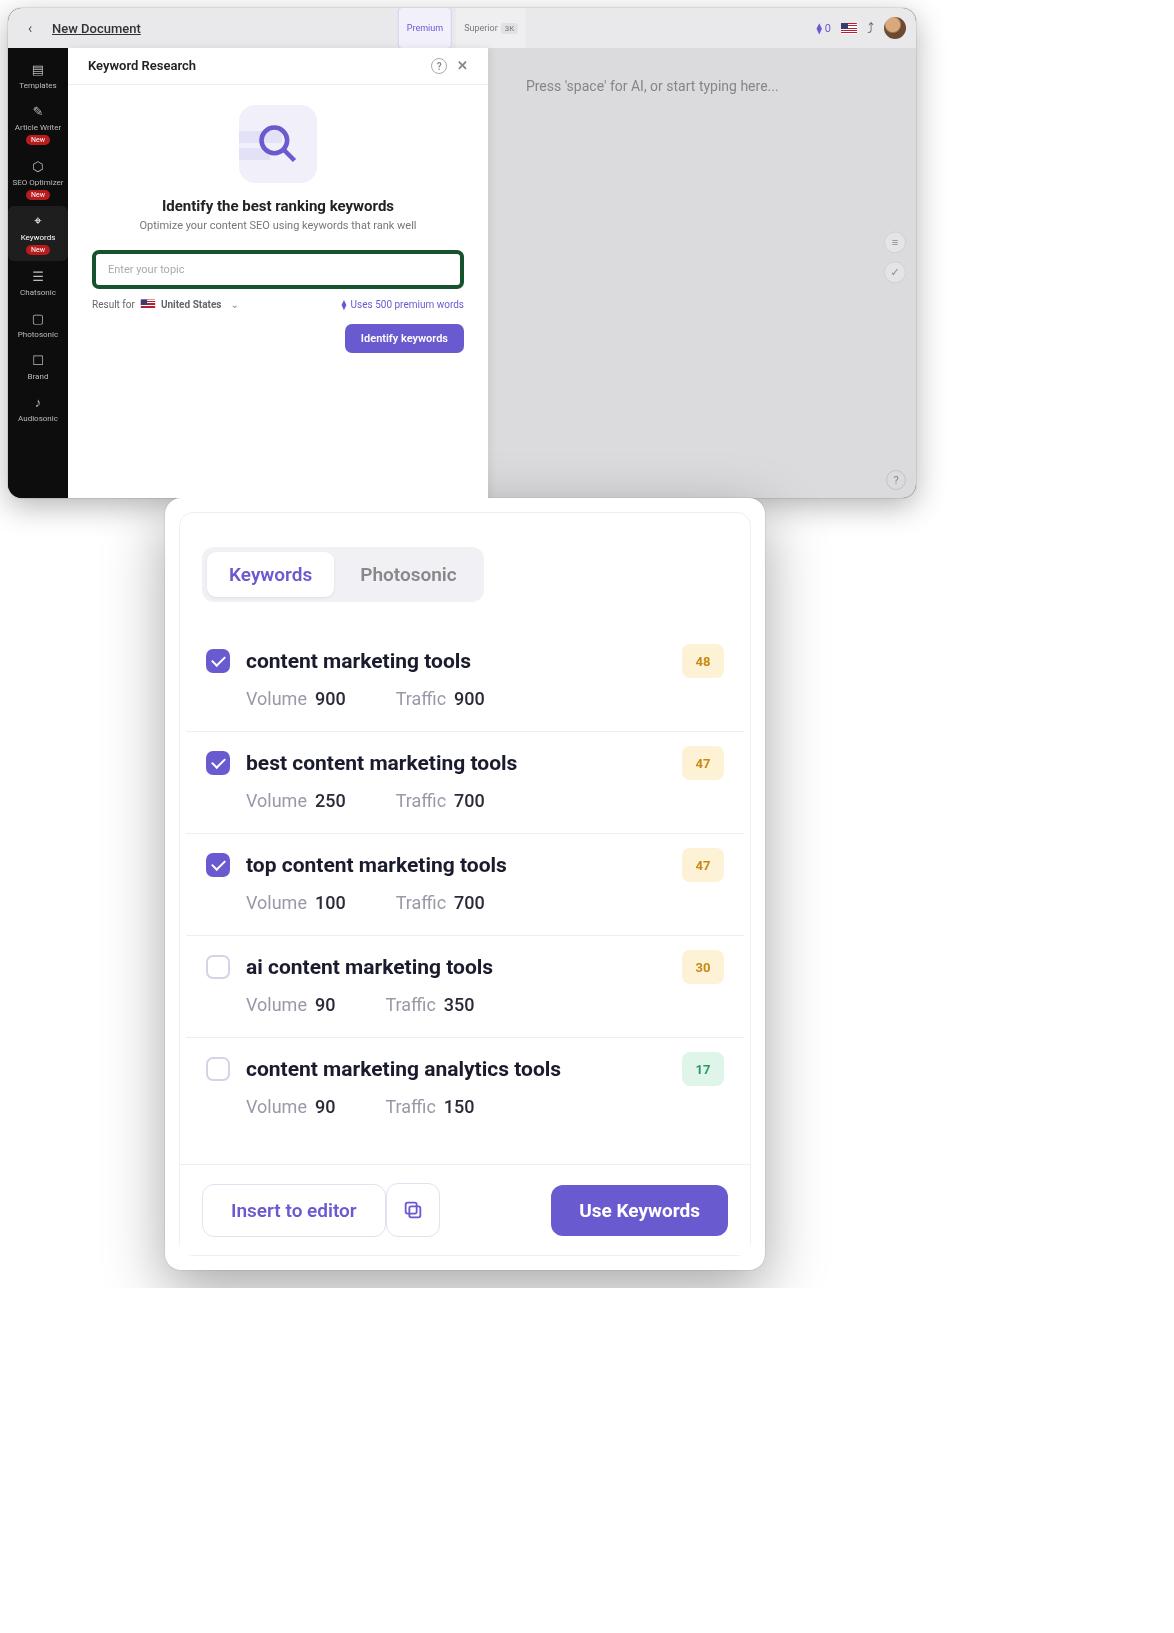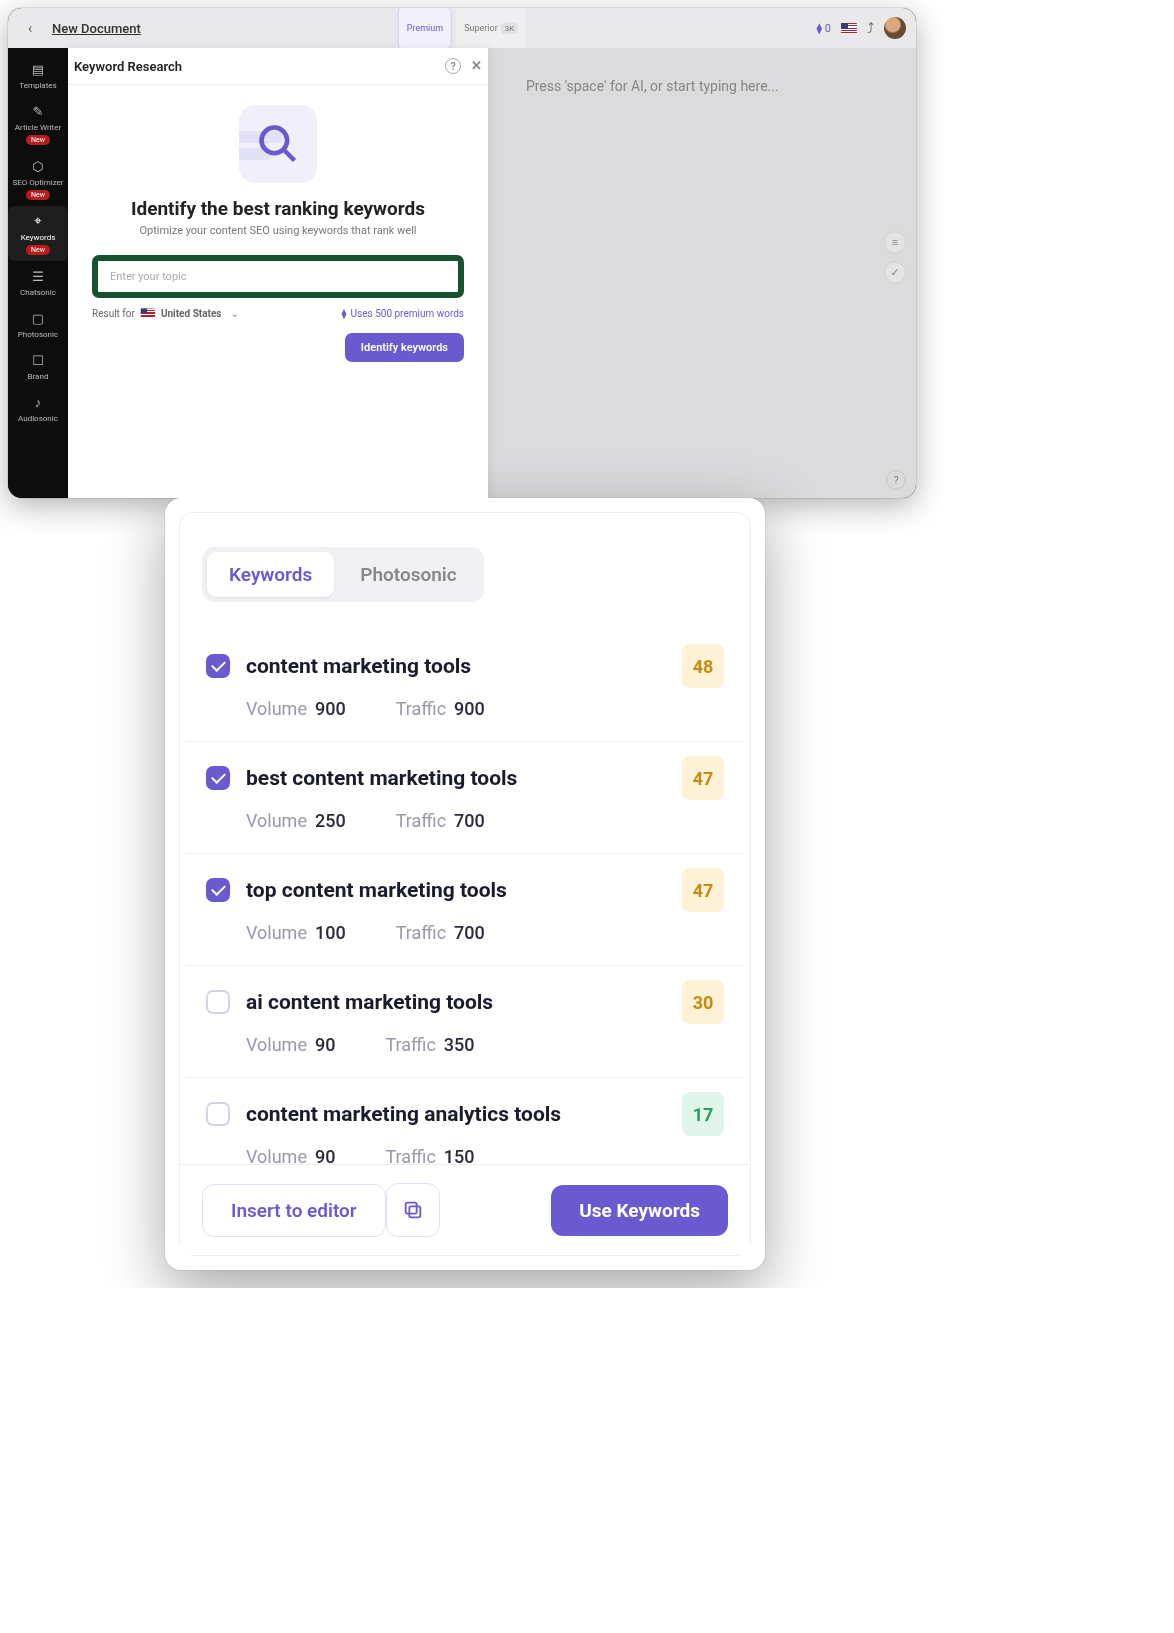--- a/index.html
+++ b/index.html
@@ -32,30 +32,30 @@
 
 .app-body { position:absolute; top:40px; left:60px; right:0; bottom:0; background:#e9e9eb; }
 .dimmer { position:absolute; inset:0; background:rgba(120,120,120,.12); }
 .editor-placeholder{position:absolute;top:30px;left:54%;color:#888;font-size:14px;}
 .float-icons{position:absolute;right:10px;top:50%;transform:translateY(-80%);display:flex;flex-direction:column;gap:8px;}
 .float-ico{width:22px;height:22px;border-radius:50%;background:#f3f3f5;border:1px solid #ddd;display:flex;align-items:center;justify-content:center;font-size:11px;color:#888;}
 .help-corner{position:absolute;right:10px;bottom:8px;width:20px;height:20px;border-radius:50%;border:1px solid #ccc;display:flex;align-items:center;justify-content:center;font-size:11px;color:#888;}
 
 
 .kr-panel{position:absolute;top:40px;left:60px;width:420px;bottom:0;background:#fff;z-index:2;display:flex;flex-direction:column;box-shadow:2px 0 8px rgba(0,0,0,.08);}
-.kr-head{display:flex;align-items:center;justify-content:space-between;padding:10px 6px;border-bottom:1px solid #eee;font-size:13px;font-weight:600;color:#222;}
+.kr-head{display:flex;justify-content:space-between;padding:10px 20px;border-bottom:1px solid #eee;font-size:13px;font-weight:600;color:#222;}
 .kr-head .icons{display:flex;gap:10px;color:#888;font-size:13px;}
 .kr-body{padding:12px 24px;display:flex;flex-direction:column;align-items:center;}
 .big-search{width:78px;height:78px;border-radius:16px;background:#f0effa;display:flex;align-items:center;justify-content:center;margin:8px 0 14px;position:relative;overflow:hidden;}
 .big-search::before{content:"";position:absolute;left:0;top:33%;height:12px;width:55%;background:#e3e1f5;}
 .big-search::after{content:"";position:absolute;left:0;top:55%;height:12px;width:40%;background:#e3e1f5;}
 .big-search svg{position:relative;z-index:1;}
-.kr-title{font-size:19px;font-weight:700;color:#222;margin-bottom:4px;}
+.kr-title{font-size:15px;font-weight:700;color:#222;margin-bottom:4px;}
 .kr-sub{font-size:11px;color:#777;margin-bottom:18px;}
-.kr-input{width:100%;border:6px solid #14532d;border-radius:7px;padding:9px 12px;font-size:11px;color:#666;outline:none;}
+.kr-input{width:100%;border:4px solid #14532d;border-radius:7px;padding:9px 12px;font-size:11px;color:#666;outline:none;}
 .kr-input::placeholder{color:#aaa;}
 .kr-row{display:flex;align-items:center;justify-content:space-between;width:100%;margin-top:10px;font-size:10px;color:#666;}
 .kr-row .left{display:flex;align-items:center;gap:5px;}
 .kr-row .chev{font-size:10px;color:#888;margin-left:4px;}
 .kr-row .right{display:flex;align-items:center;gap:4px;color:#6a5ad0;}
 .btn-identify{align-self:flex-end;margin-top:14px;background:#6a5ad0;color:#fff;font-size:11px;font-weight:600;padding:8px 16px;border:none;border-radius:7px;cursor:pointer;}
 
 
 .tutorial{position:absolute;left:60px;width:420px;top:333px;bottom:0;background:#e4e4e7;padding:12px 18px;z-index:1;}
 .tut-label{font-size:11px;font-weight:600;color:#444;margin-bottom:8px;}
@@ -83,21 +83,21 @@
 .tab{padding:11px 22px;border-radius:9px;font-size:19px;font-weight:600;color:#888;cursor:pointer;}
 .tab.active{background:#fff;color:#6a5ad0;box-shadow:0 1px 3px rgba(0,0,0,.08);}
 .kw-list{flex:1;overflow:hidden;padding:28px 6px 0;}
 .kw-item{padding:14px 20px 22px;border-bottom:1px solid #eee;}
 .kw-item:last-child{border-bottom:none;}
 .kw-top{display:flex;align-items:center;gap:16px;}
 .chk{width:24px;height:24px;border-radius:7px;border:2px solid #d5d3e8;flex-shrink:0;cursor:pointer;display:flex;align-items:center;justify-content:center;}
 .chk.on{background:#6a5ad0;border-color:#6a5ad0;}
 .chk.on::after{content:"";width:11px;height:6px;border-left:2.5px solid #fff;border-bottom:2.5px solid #fff;transform:rotate(-45deg) translate(1px,-1px);}
 .kw-name{font-size:21px;font-weight:700;color:#1b1b2e;flex:1;}
-.score{min-width:42px;height:44px;border-radius:8px;display:flex;align-items:center;justify-content:center;font-size:18px;font-weight:700;padding:0 8px;}
+.score{min-width:42px;height:34px;border-radius:8px;display:flex;align-items:center;justify-content:center;font-size:13px;font-weight:700;padding:0 8px;}
 .score.amber{background:#fdf1d6;color:#c78a13;}
 .score.green{background:#dff5ea;color:#2a9a61;}
 .kw-stats{display:flex;gap:50px;margin:10px 0 0 40px;font-size:18px;}
 .stat .label{color:#9a98a8;margin-right:8px;}
 .stat .val{color:#2a2a38;font-weight:500;}
 .results-footer{border-top:1px solid #eee;padding:18px 22px;display:flex;align-items:center;background:#fff;}
 .btn-outline{border:1.5px solid #e3e1ef;background:#fff;color:#6a5ad0;font-size:19px;font-weight:600;padding:14px 28px;border-radius:12px;cursor:pointer;}
 .btn-icon{border:1.5px solid #e3e1ef;background:#fff;width:54px;height:54px;border-radius:12px;display:flex;align-items:center;justify-content:center;cursor:pointer;}
 .btn-primary{margin-left:auto;background:#6a5ad0;color:#fff;font-size:19px;font-weight:700;padding:14px 28px;border:none;border-radius:12px;cursor:pointer;}
 

